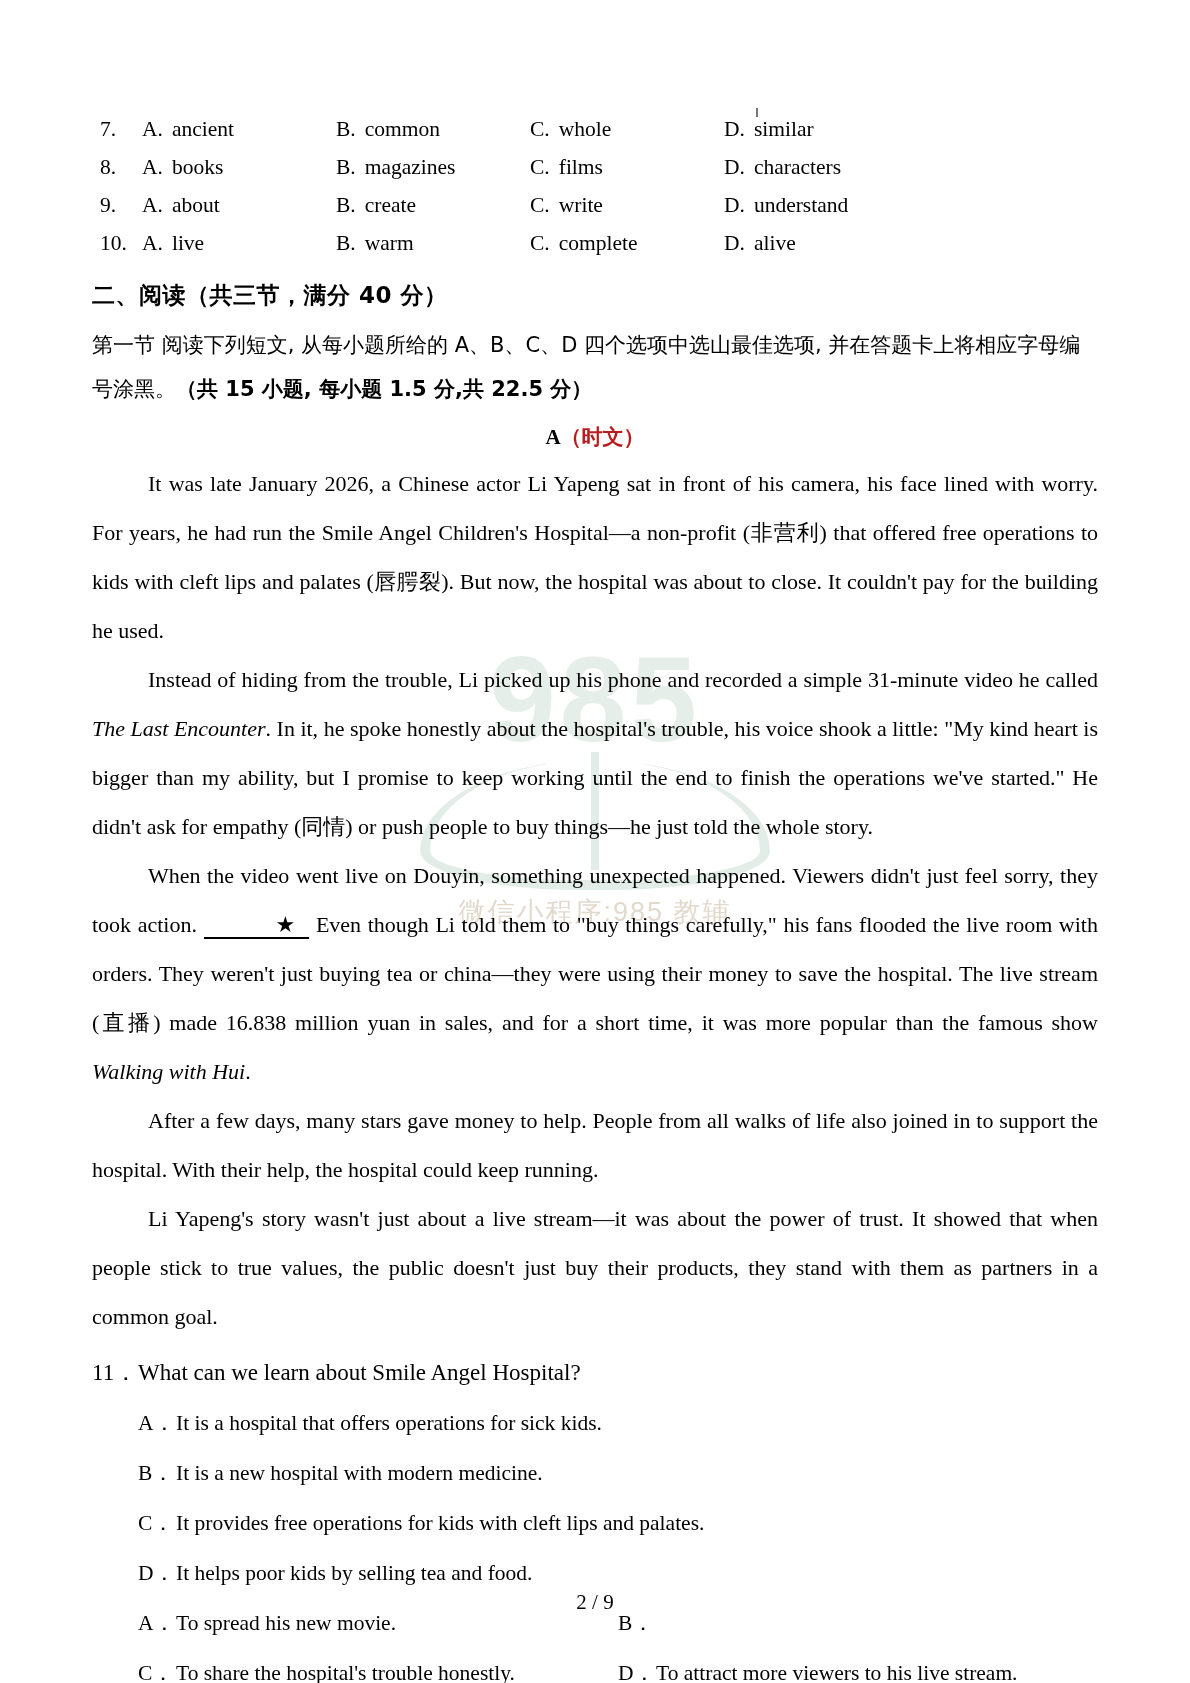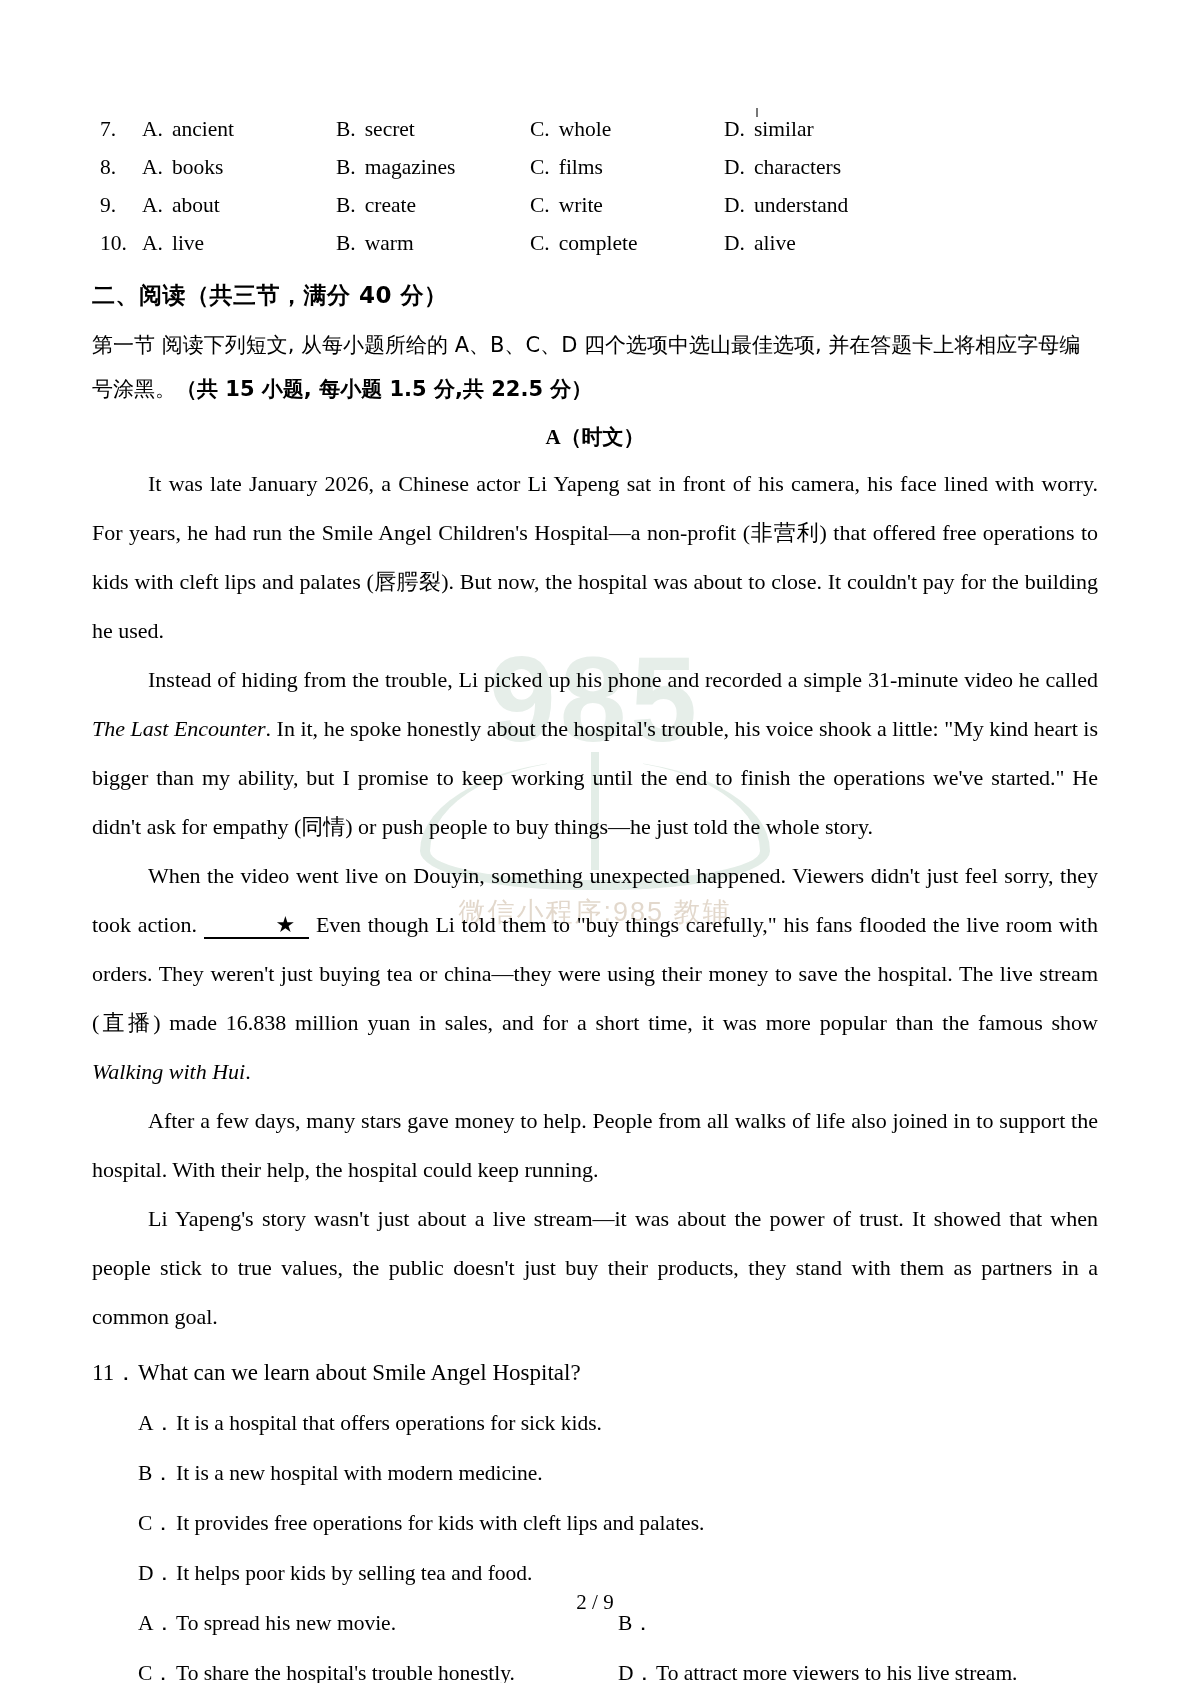--- a/index.html
+++ b/index.html
@@ -112,21 +112,21 @@
   }
   .cn { font-family: "DejaVu Sans", "Liberation Sans", sans-serif; }
 
   .passage-title {
     text-align: center;
     font-size: 21px;
     font-weight: bold;
     margin: 12px 0 8px 0;
   }
   .passage-title .blue {
-    color: #000000;
+    color: #b91c1c;
     font-family: "DejaVu Sans", "Liberation Sans", sans-serif;
   }
 
   
   .para {
     font-size: 22px;
     line-height: 49px;
     text-align: justify;
     text-justify: inter-word;
     margin: 0;
@@ -199,21 +199,21 @@
 
   <div class="tick"></div>
 
   <div class="content">
 
     <div class="cloze-list">
 
       <div class="cloze-row">
         <span class="cloze-num">7.</span>
         <span class="cloze-opt"><span class="lbl">A.</span><span>ancient</span></span>
-        <span class="cloze-opt"><span class="lbl">B.</span><span>secret</span></span>
+        <span class="cloze-opt"><span class="lbl">B.</span><span>common</span></span>
         <span class="cloze-opt"><span class="lbl">C.</span><span>whole</span></span>
         <span class="cloze-opt"><span class="lbl">D.</span><span>similar</span></span>
       </div>
 
       <div class="cloze-row">
         <span class="cloze-num">8.</span>
         <span class="cloze-opt"><span class="lbl">A.</span><span>books</span></span>
         <span class="cloze-opt"><span class="lbl">B.</span><span>magazines</span></span>
         <span class="cloze-opt"><span class="lbl">C.</span><span>films</span></span>
         <span class="cloze-opt"><span class="lbl">D.</span><span>characters</span></span>

